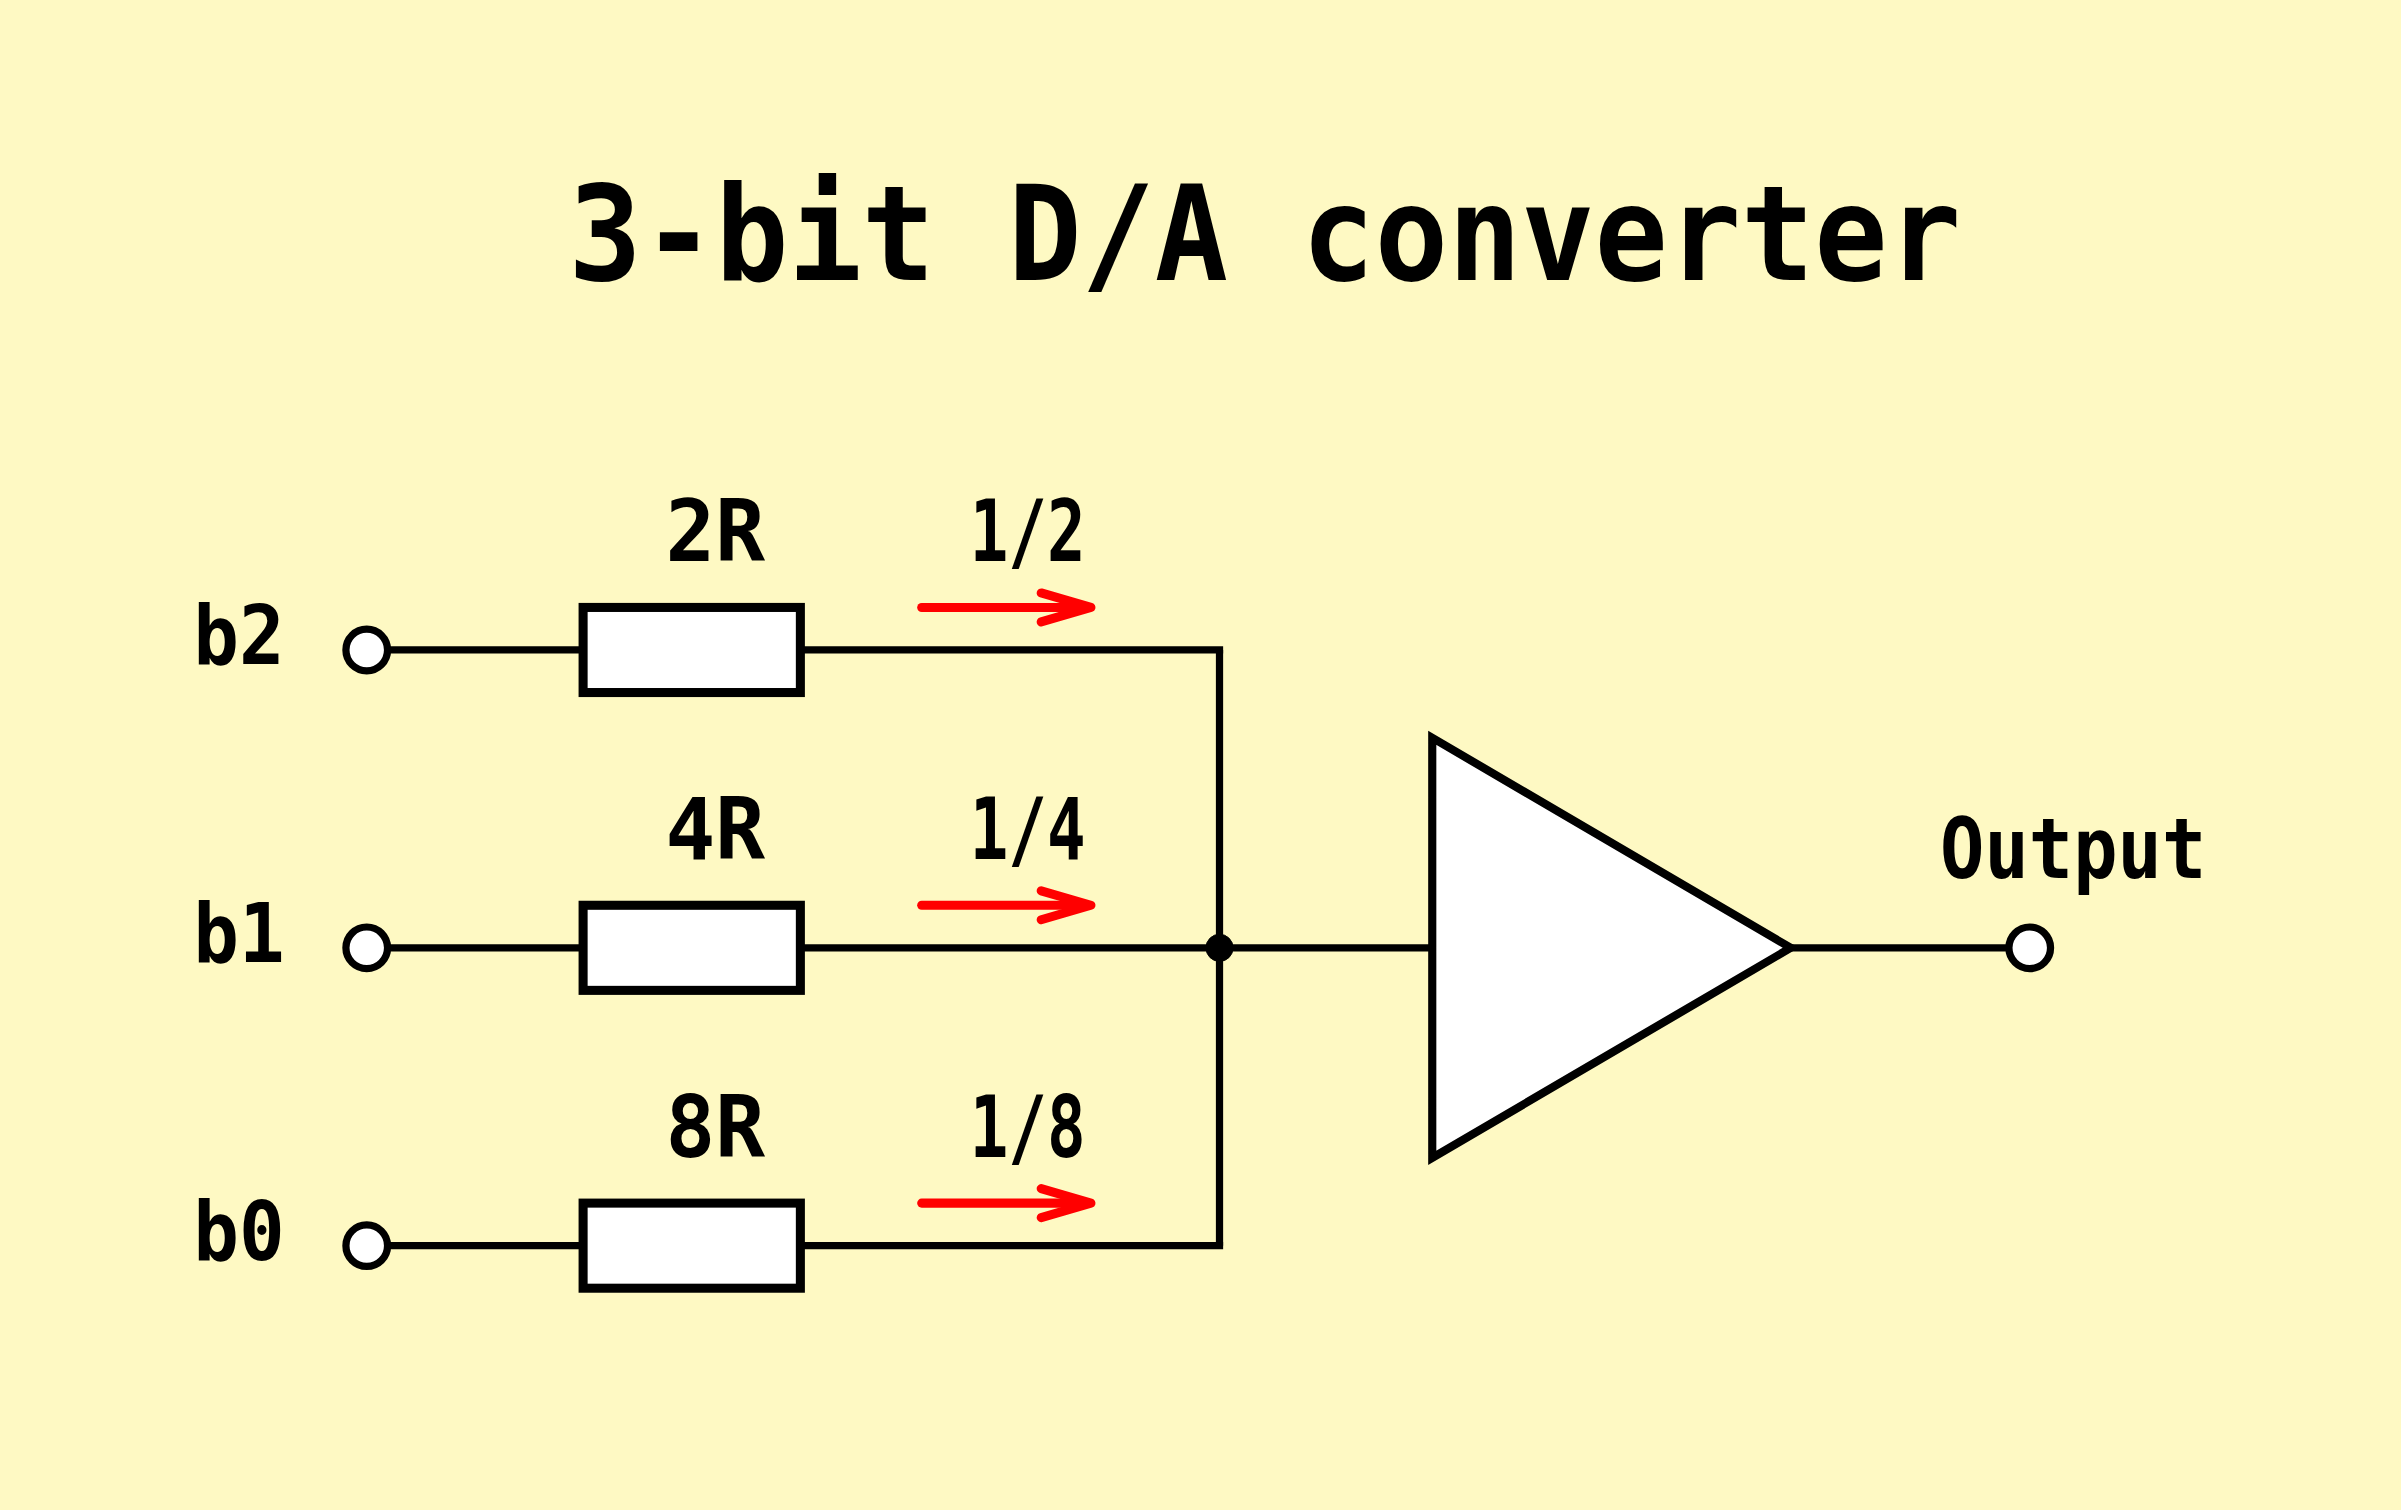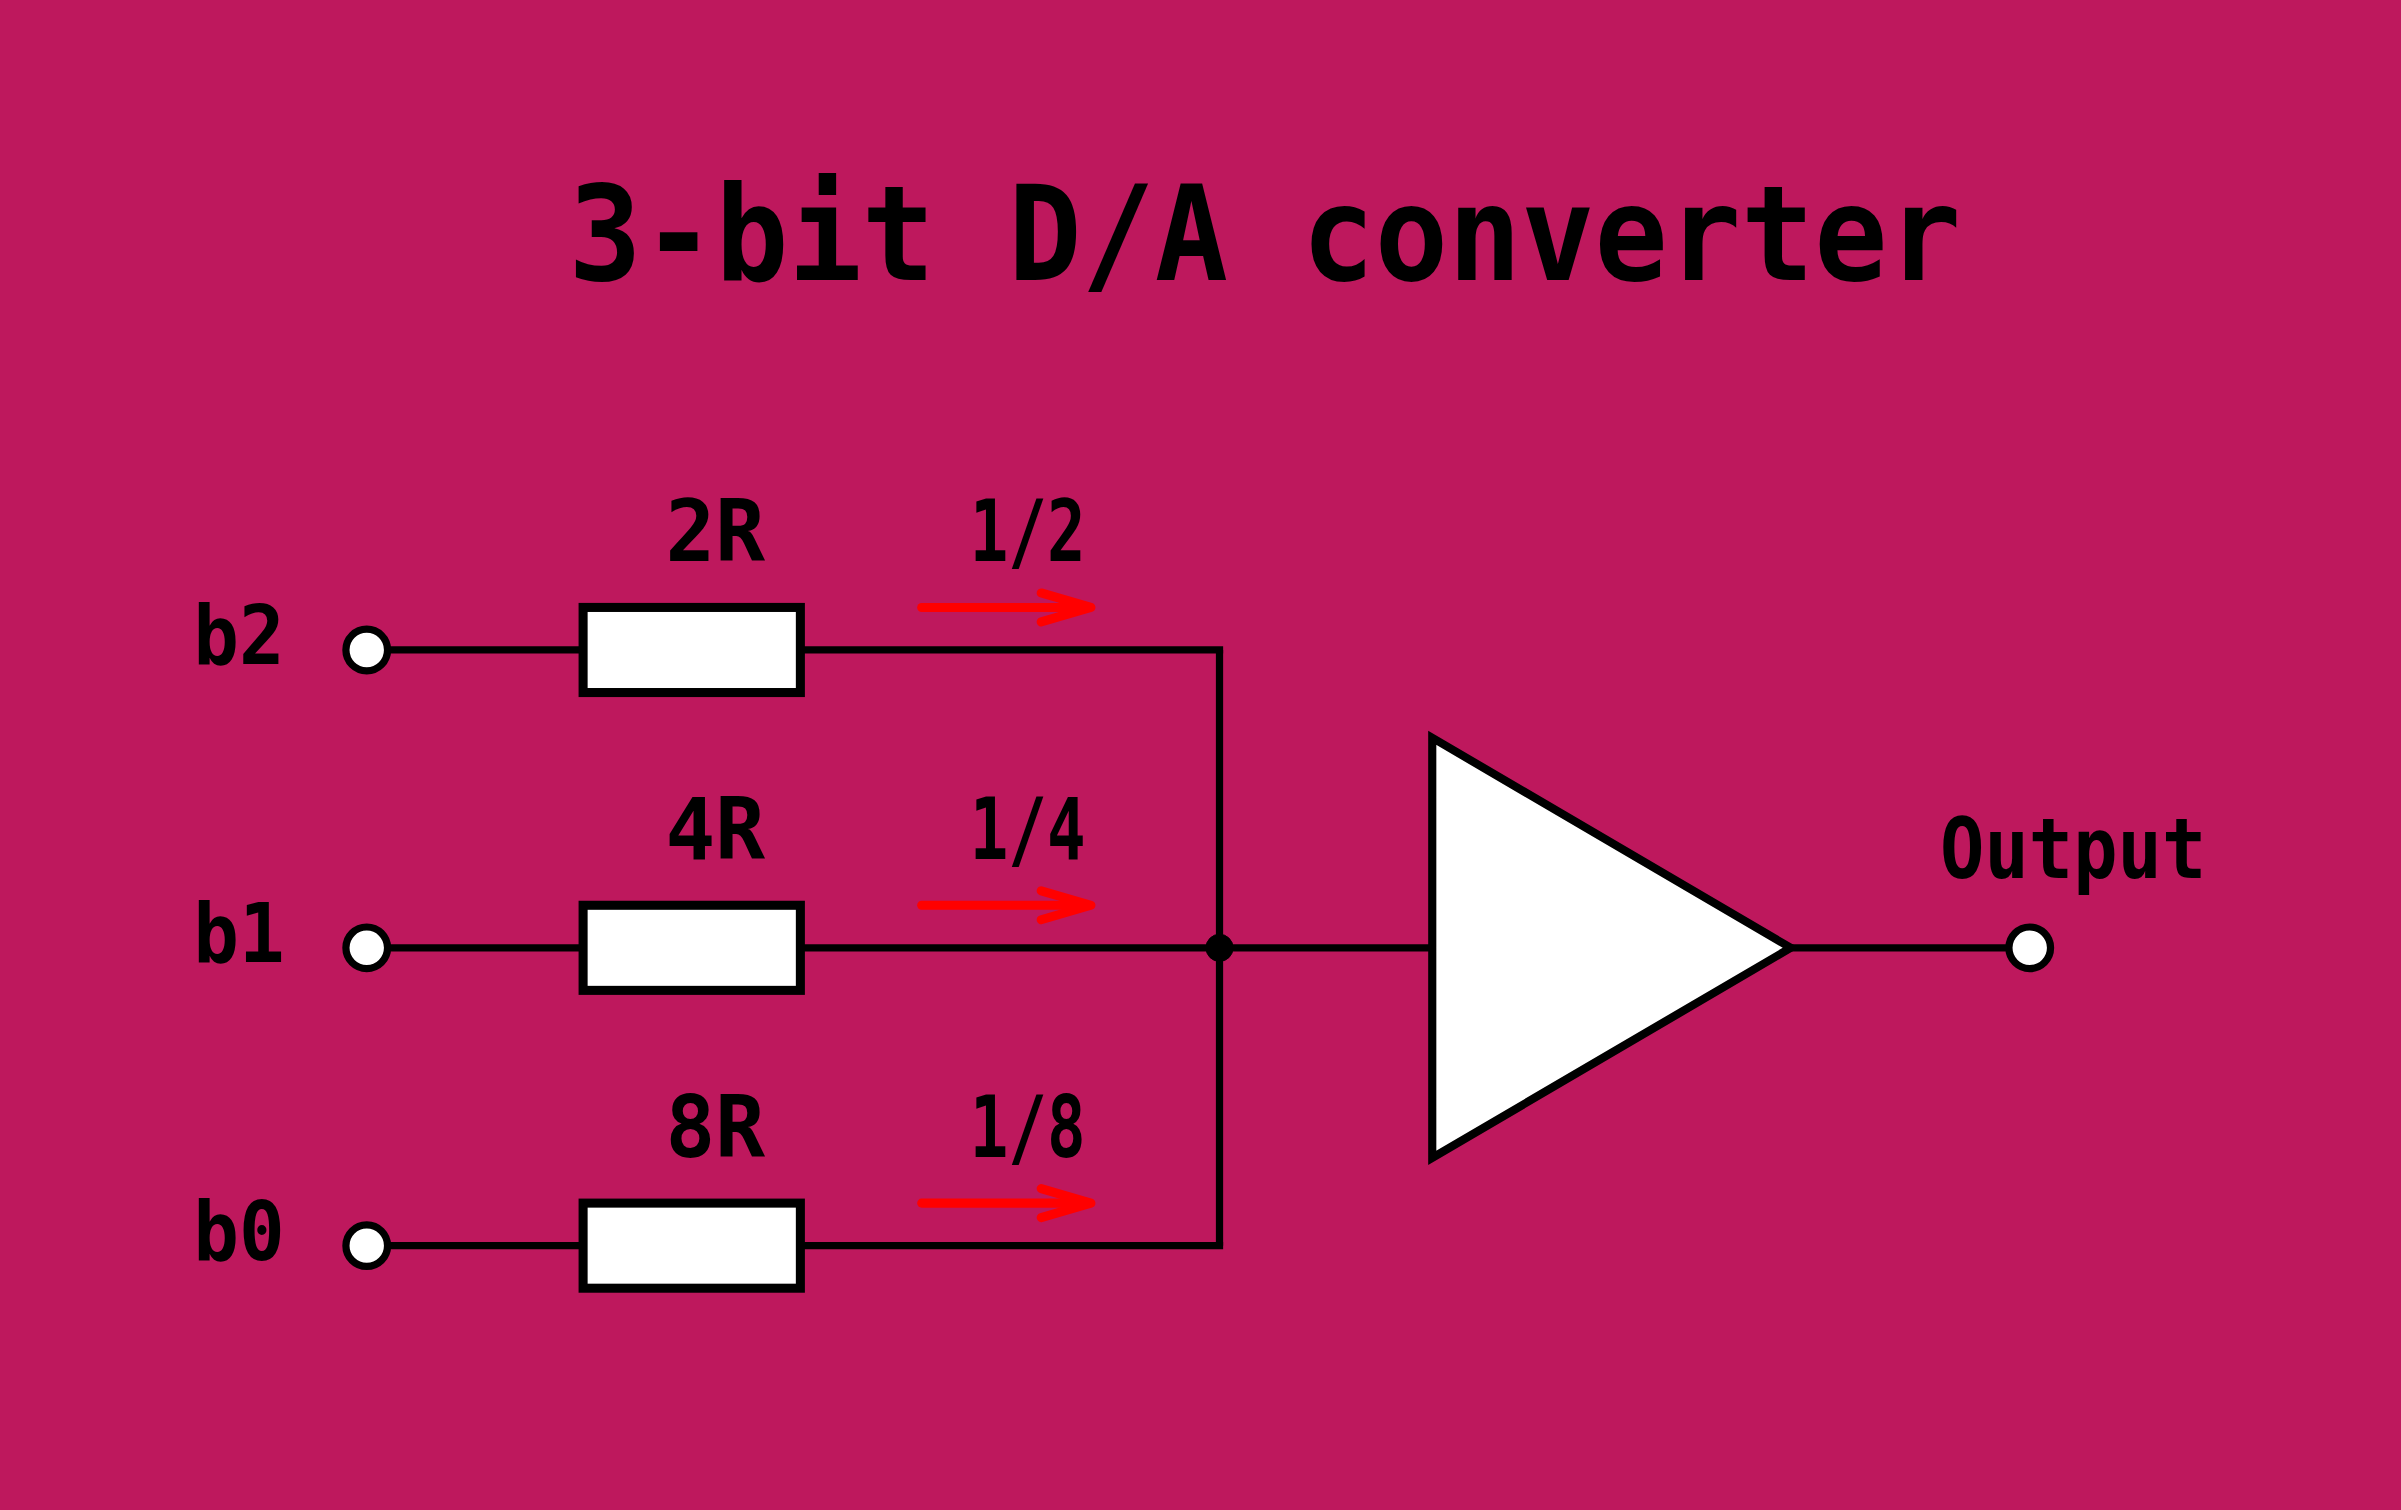--- a/index.html
+++ b/index.html
@@ -4,21 +4,21 @@
 <style>
   html, body {
     margin: 0;
     padding: 0;
     background: #ffffff;
   }
   .page {
     position: relative;
     width: 2401px;
     height: 1510px;
-    background: #be185d;
+    background: #fef9c3;
     overflow: hidden;
   }
   svg {
     display: block;
     width: 2401px;
     height: 1510px;
     font-family: "DejaVu Sans Mono", "Liberation Mono", monospace;
   }
   text {
     fill: #000000;

